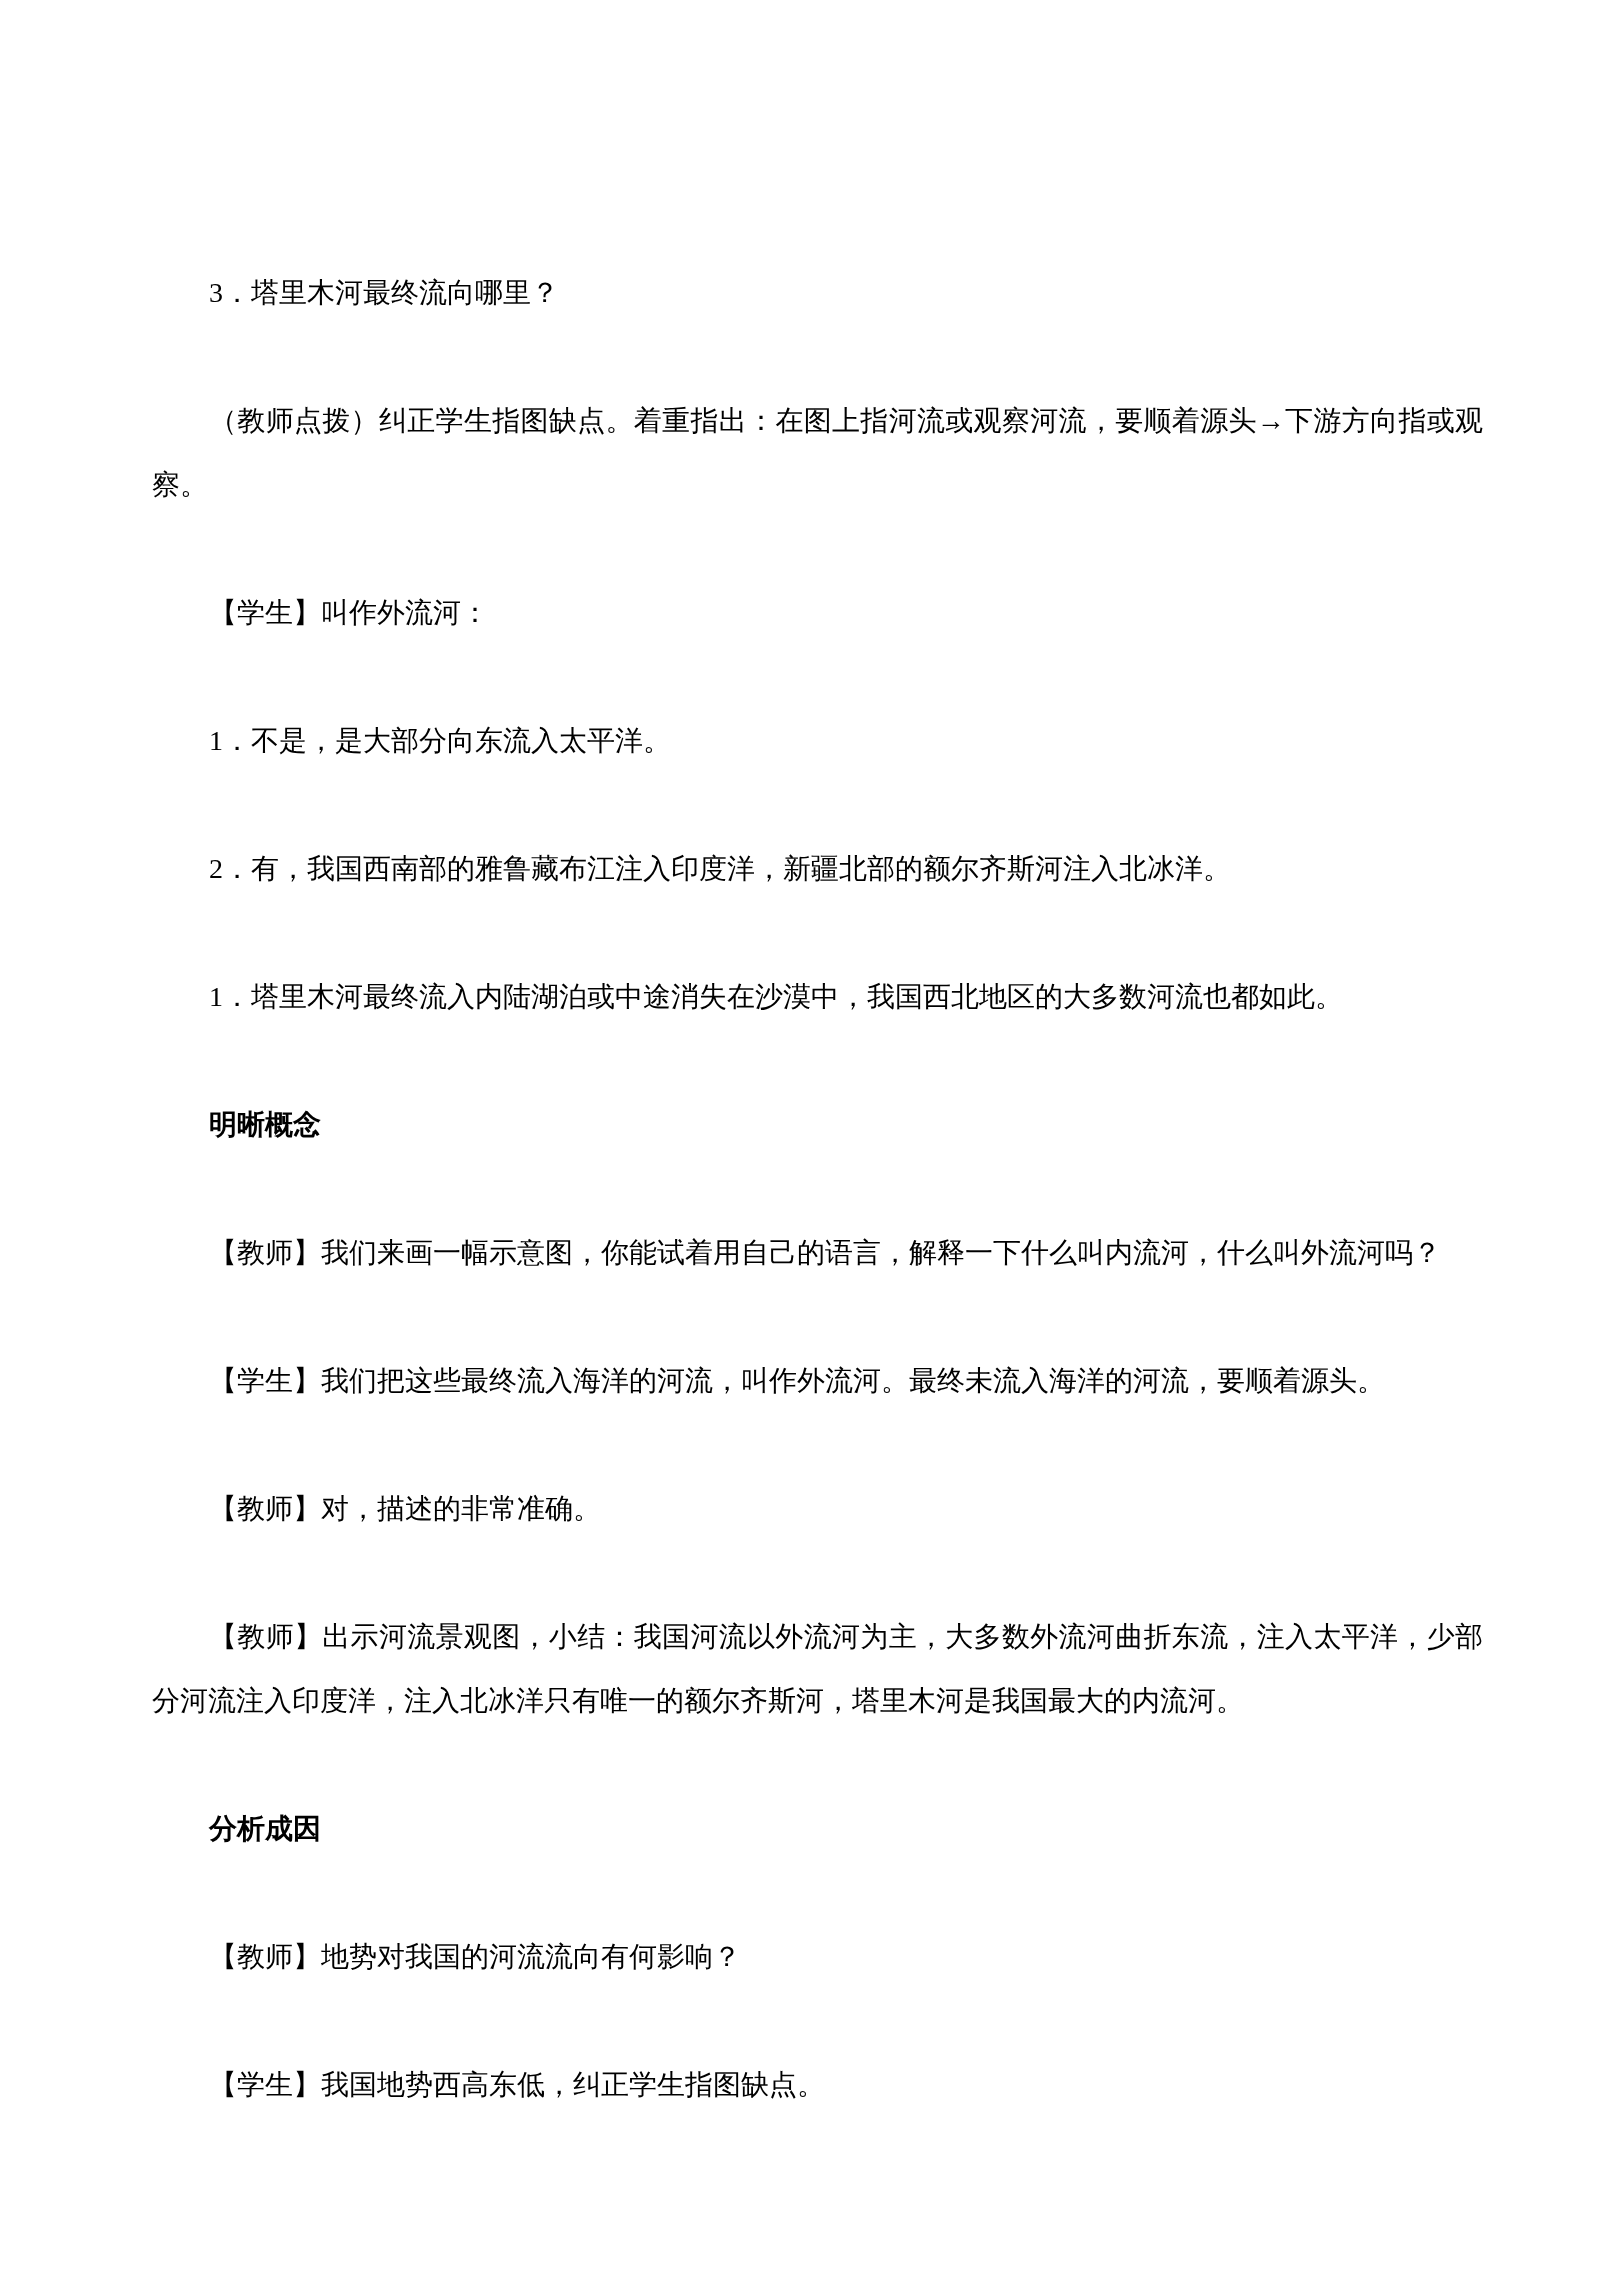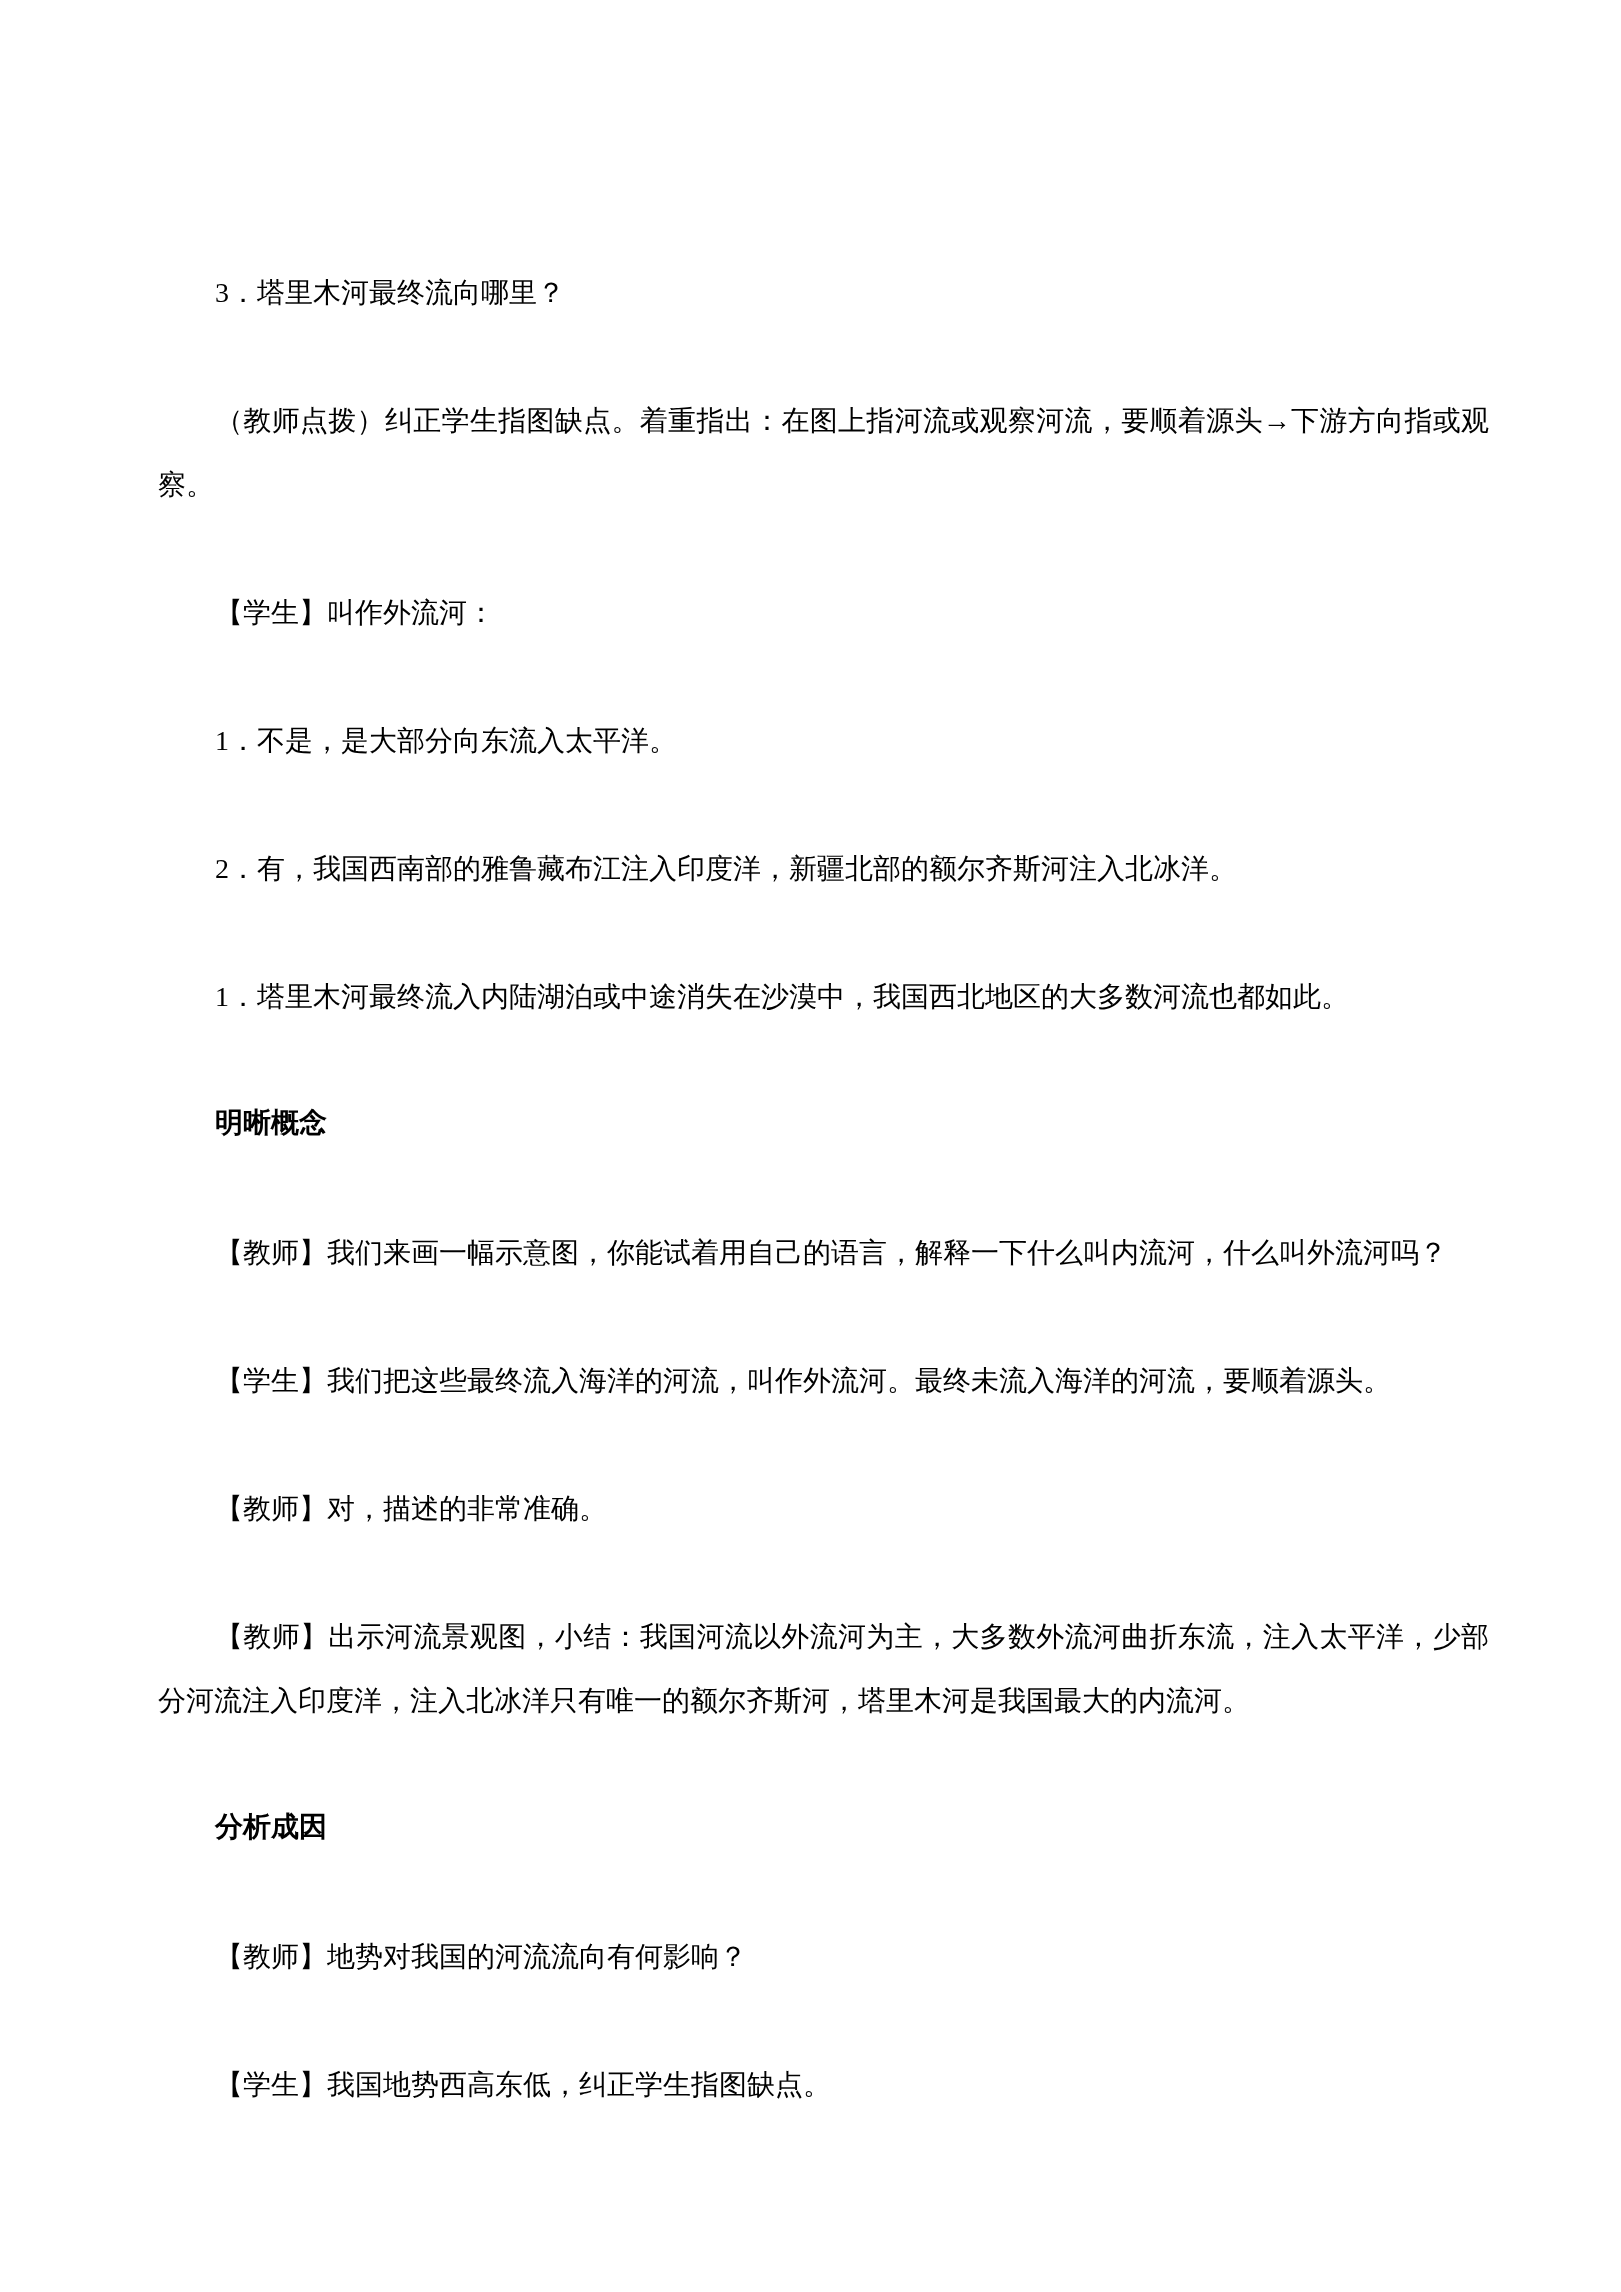--- a/index.html
+++ b/index.html
@@ -9,36 +9,36 @@
     }
     body {
       width: 1621px;
       height: 2293px;
       position: relative;
       overflow: hidden;
       color: #000000;
     }
     .page {
       position: absolute;
-      left: 158px;
+      left: 152px;
       top: 261px;
       width: 1331px;
     }
     .para {
       margin: 0 0 64px 0;
       font-family: "Liberation Serif", "DejaVu Serif", serif;
       font-size: 28px;
       line-height: 64px;
       text-indent: 57px;
       text-align: justify;
       white-space: normal;
       word-break: break-all;
     }
     .heading {
-      font-family: Liberation Mono, monospace;
+      font-family: Liberation Serif, serif;
       font-weight: bold;
     }
     .speaker {
       font-family: "Liberation Serif", "DejaVu Serif", serif;
       margin-top: 28px;
     }
   </style>
 </head>
 <body>
 

